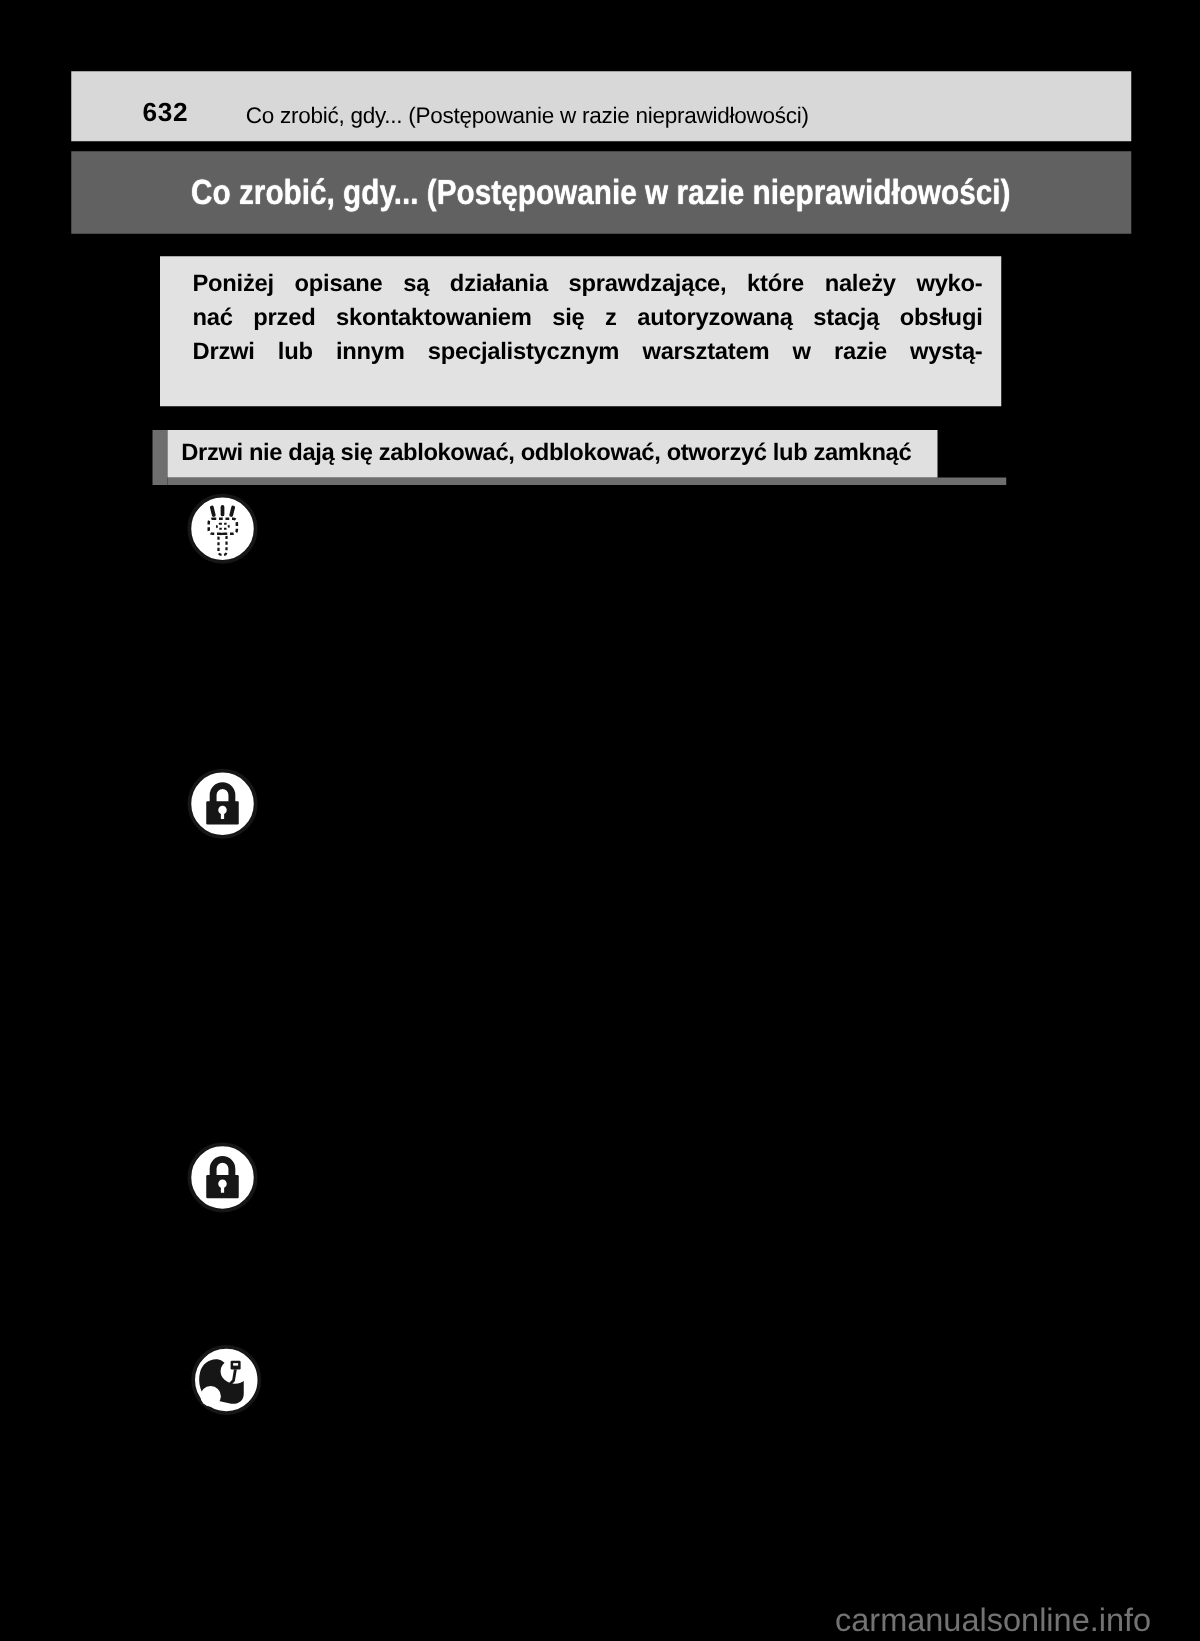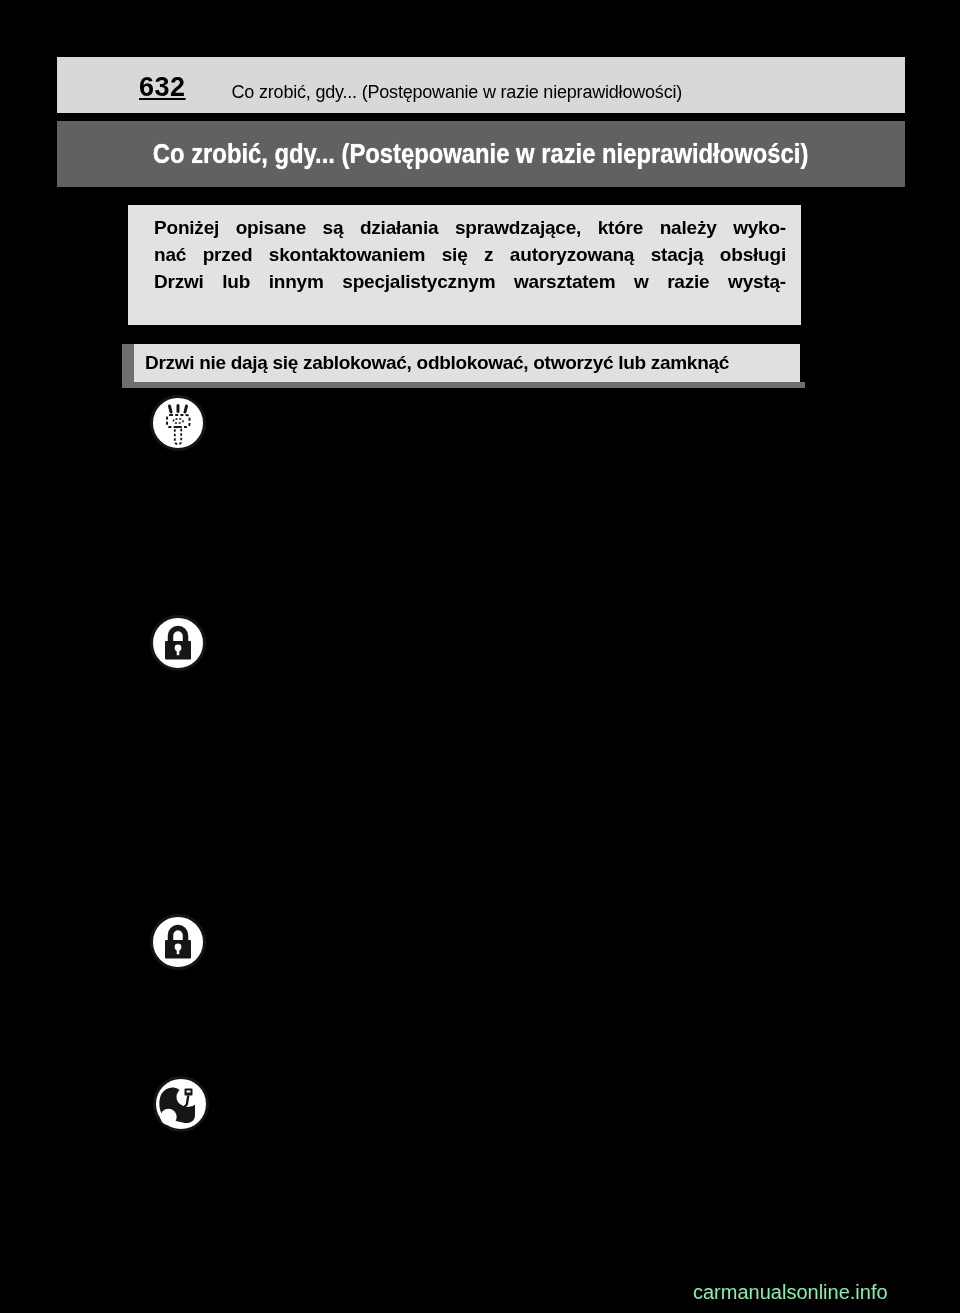--- a/index.html
+++ b/index.html
@@ -21,25 +21,24 @@
   .header-bar {
     left: 57px; top: 57px;
     width: 848px; height: 56px;
     background: #d8d8d8;
     display: flex;
     align-items: flex-end;
     padding-bottom: 10px;
     box-sizing: border-box;
   }
   .page-number {
-    font-size: 27px;
-    font-weight: 700;
-    margin-left: 82px;
+    font-size: 21px;
+    font-weight: 700;
+    margin-left: 57px;
     letter-spacing: 0.5px;
-    text-decoration: underline;
   }
   .running-title {
     font-size: 18px;
     font-weight: 400;
     margin-left: 46px;
     letter-spacing: -0.2px;
   }
 
   
   .chapter-banner {
@@ -90,21 +89,21 @@
   }
   .section-accent {
     position: absolute;
     left: 0; top: 0;
     width: 12px; height: 44px;
     background: #6e6e6e;
   }
   .section-bar {
     position: absolute;
     left: 12px; top: 0;
-    width: 666px; height: 38px;
+    width: 616px; height: 38px;
     background: #e0e0e0;
     display: flex;
     align-items: center;
     box-sizing: border-box;
     padding-left: 11px;
   }
   .section-shadow {
     position: absolute;
     left: 12px; top: 38px;
     width: 671px; height: 6px;
@@ -118,24 +117,24 @@
   }
 
   
   .icon-circle {
     width: 60px; height: 60px;
   }
   .icon-circle svg { display: block; }
 
   
   .watermark {
-    left: 693px; top: 1281px;
-    font-size: 20px;
+    left: 668px; top: 1281px;
+    font-size: 26px;
     font-weight: 400;
-    color: #86efac;
+    color: #737373;
     letter-spacing: 0px;
     white-space: nowrap;
   }
 </style>
 </head>
 <body>
 
 <div class="abs header-bar">
   <span class="page-number">632</span>
   <span class="running-title">Co zrobić, gdy... (Postępowanie w razie nieprawidłowości)</span>

